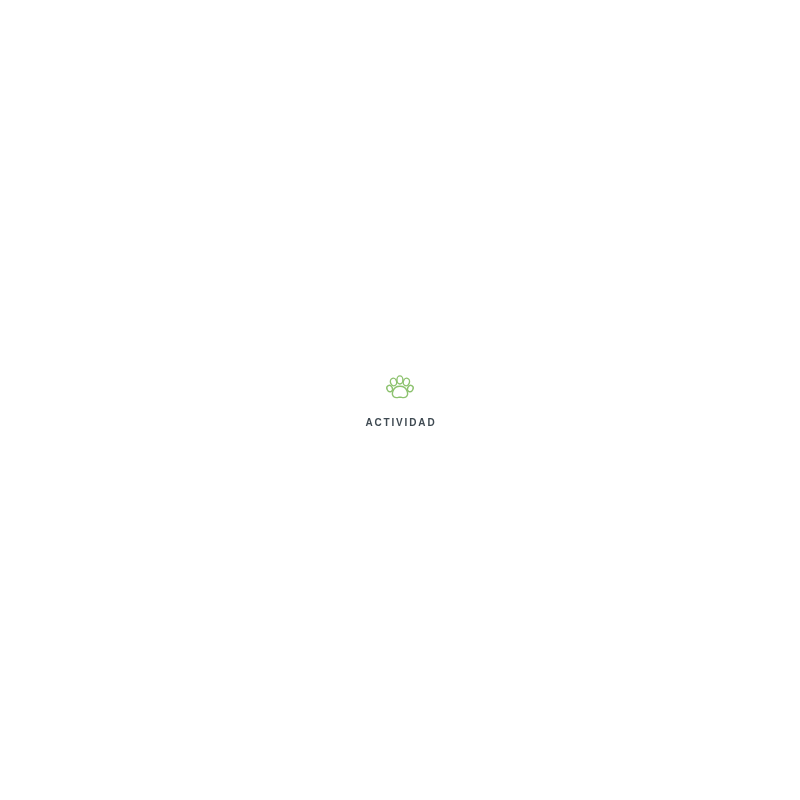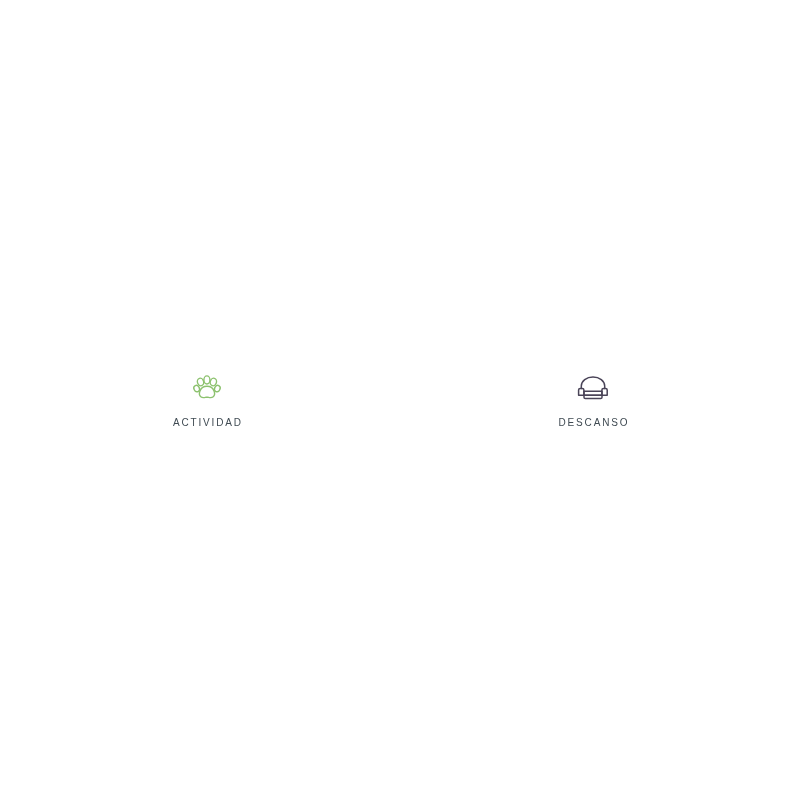--- a/index.html
+++ b/index.html
@@ -55,21 +55,21 @@
     margin-bottom: 11px;
   }
   .feature-icon svg {
     display: block;
     overflow: visible;
   }
 
   .feature-label {
     font-family: "Liberation Sans", "DejaVu Sans", sans-serif;
     font-size: 10px;
-    font-weight: 400;
+    font-weight: 700;
     letter-spacing: 1.85px;
     text-transform: uppercase;
     color: #3f4a52;
     white-space: nowrap;
     line-height: 13px;
     text-indent: 1.85px;
   }
 </style>
 </head>
 <body>
@@ -87,27 +87,15 @@
           <ellipse cx="5.0" cy="16.6" rx="2.9" ry="3.5" transform="rotate(-26 5.0 16.6)"></ellipse>
           <path d="M16 14.2c3.6 0 6.5 2.3 7.6 5.2 0.9 2.4 0.5 4.9-1.3 6.2-1.6 1.2-3.6 0.6-5.2 0.3-0.8-0.15-1.4-0.15-2.2 0-1.6 0.3-3.6 0.9-5.2-0.3-1.8-1.3-2.2-3.8-1.3-6.2 1.1-2.9 4-5.2 7.6-5.2z"></path>
         </svg>
       </span>
       <span class="feature-label">ACTIVIDAD</span>
     </div>
 
 
 
 
-    <div class="feature-item">
-      <span class="feature-icon">
-        <svg width="32" height="26" viewBox="0 0 32 26" fill="none" stroke="#4a4458" stroke-width="1.5" stroke-linecap="round" stroke-linejoin="round">
-          <path d="M4.3 13.6V11.0C4.3 6.0 9.5 2.0 16.0 2.0s11.7 4.0 11.7 9.0v2.6"></path>
-          <path d="M1.6 15.1c0-0.9 0.7-1.6 1.6-1.6h2.1c0.9 0 1.6 0.7 1.6 1.6v5.2H1.6z"></path>
-          <path d="M24.9 15.1c0-0.9 0.7-1.6 1.6-1.6h2.1c0.9 0 1.6 0.7 1.6 1.6v5.2h-5.3z"></path>
-          <path d="M7.0 20.3h18.0v2.0c0 0.7-0.6 1.3-1.3 1.3H8.3c-0.7 0-1.3-0.6-1.3-1.3z"></path>
-          <path d="M7.0 16.3h18.0v4.0H7.0z"></path>
-        </svg>
-      </span>
-      <span class="feature-label">DESCANSO</span>
-    </div>
 
   </div>
 </div>
 
 </body></html>

